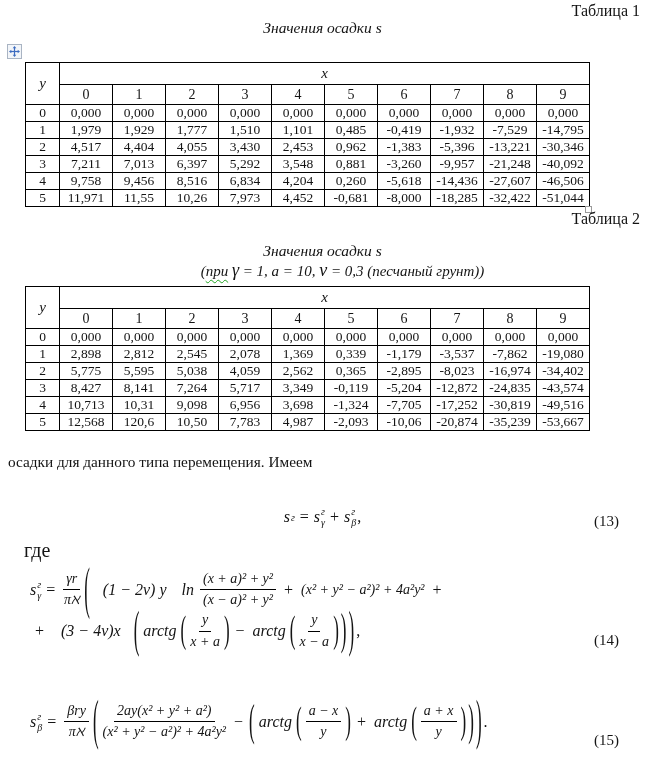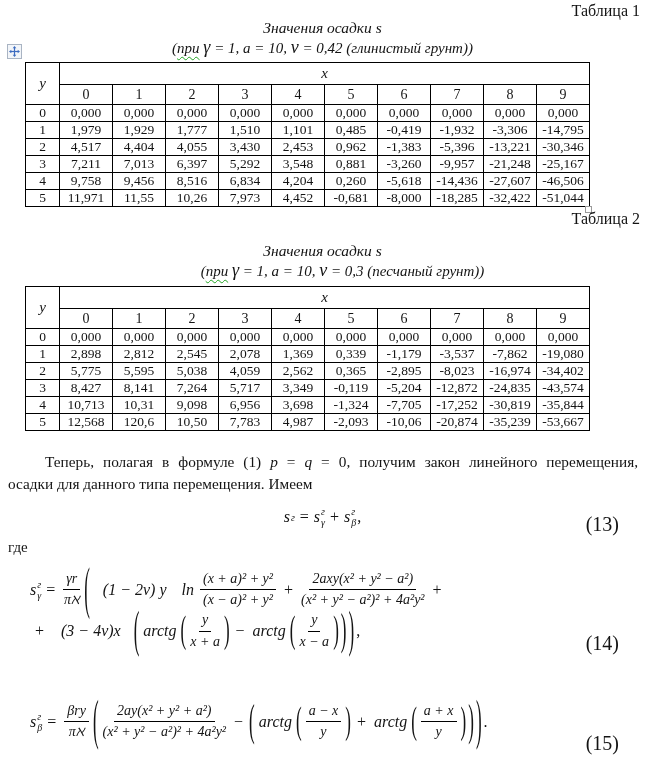--- a/index.html
+++ b/index.html
@@ -27,54 +27,53 @@
         font-weight:normal;padding:0;overflow:hidden;}
   .dtab .lab{font-style:italic;font-size:15px;}
   .dtab thead tr:first-child th{height:21px;}
   .dtab .hnum{font-size:14px;height:19px;}
   .dtab tbody tr{height:17px;}
   .dtab tbody th,.dtab td{font-size:13.5px;}
   .para{position:absolute;left:8px;top:451px;width:630px;font-size:15.3px;line-height:22px;}
   .pline{text-align:justify;text-align-last:justify;}
   .pline.first{padding-left:37px;}
   .pline.last{text-align:left;text-align-last:left;}
-  #gde{position:absolute;left:8px;top:539px;font-size:15px;}
+  #gde{position:absolute;left:24px;top:539px;font-size:20px;}
   .eqblk{position:absolute;}
   #eq13{top:506px;left:0;width:645px;height:34px;}
   #eq13 .fline{justify-content:center;}
   #eq13 .eqnum{top:7px;}
   #eq14{top:570px;left:30px;width:615px;}
   #eq14 .fline+.fline{margin-top:2px;}
   #eq14 .eqnum{top:62px;}
   #eq15{top:692px;left:30px;width:615px;}
   #eq15 .fline{margin-top:10px;}
   #eq15 .eqnum{top:40px;}
   .fline{display:flex;align-items:center;font-size:16px;white-space:nowrap;}
-  .eqnum{position:absolute;right:26px;font-size:20px;margin-left:40px;}
+  .eqnum{position:absolute;right:26px;font-size:15px;margin-left:40px;}
   .mt-v{font-style:italic;margin:0 12px;}
   .mt-r{margin:0 3px;font-style:italic;}
   .mt-o{margin:0 5px;}
   .mt-t{margin-left:1px;}
   .mt-ss{display:inline-flex;align-items:center;font-style:italic;}
   .ssb{font-size:16px;}
   .sscol{display:inline-flex;flex-direction:column;font-size:10px;line-height:1.1;margin-left:1px;text-align:left;}
   .frac{display:inline-flex;flex-direction:column;align-items:center;font-style:italic;
         font-size:14px;margin:0 3px;line-height:1.3;}
   .frac .num{border-bottom:1px solid #000;padding:0 3px 1px;white-space:nowrap;}
   .frac .den{padding-top:1px;white-space:nowrap;}
   .bp{display:inline-block;font-size:17px;margin:0 1px;}
 </style>
 </head>
 <body>
 
 <div class="page">
 
   <div class="cap" id="cap1">Таблица 1</div>
   <div class="title" id="title1">Значения осадки s</div>
-  <div class="subtitle" id="sub1"><span class="seg-i">(</span><span class="seg-i seg-sq">при</span><span class="seg-i">  </span><span class="seg-g">γ</span><span class="seg-i"> = 1, </span><span class="seg-i">a</span><span class="seg-i"> = 10,  </span><span class="seg-g">ν</span><span class="seg-i"> = 0,42  </span><span class="seg-i">(глинистый грунт))</span></div>
 
   <div class="move-handle">
     <svg width="11" height="11" viewBox="0 0 11 11">
       <g fill="#3d6cc0" stroke="#3d6cc0">
         <line x1="5.5" y1="2" x2="5.5" y2="9" stroke-width="1.2"></line>
         <line x1="2" y1="5.5" x2="9" y2="5.5" stroke-width="1.2"></line>
         <path d="M5.5 0 L7.3 2.3 L3.7 2.3 Z" stroke="none"></path>
         <path d="M5.5 11 L7.3 8.7 L3.7 8.7 Z" stroke="none"></path>
         <path d="M0 5.5 L2.3 3.7 L2.3 7.3 Z" stroke="none"></path>
         <path d="M11 5.5 L8.7 3.7 L8.7 7.3 Z" stroke="none"></path>
@@ -131,21 +130,21 @@
         <tr>
           <th>1</th>
           <td>1,979</td>
           <td>1,929</td>
           <td>1,777</td>
           <td>1,510</td>
           <td>1,101</td>
           <td>0,485</td>
           <td>-0,419</td>
           <td>-1,932</td>
-          <td>-3,306</td>
+          <td>-7,529</td>
           <td>-14,795</td>
         </tr>
         <tr>
           <th>2</th>
           <td>4,517</td>
           <td>4,404</td>
           <td>4,055</td>
           <td>3,430</td>
           <td>2,453</td>
           <td>0,962</td>
@@ -158,21 +157,21 @@
           <th>3</th>
           <td>7,211</td>
           <td>7,013</td>
           <td>6,397</td>
           <td>5,292</td>
           <td>3,548</td>
           <td>0,881</td>
           <td>-3,260</td>
           <td>-9,957</td>
           <td>-21,248</td>
-          <td>-25,167</td>
+          <td>-40,092</td>
         </tr>
         <tr>
           <th>4</th>
           <td>9,758</td>
           <td>9,456</td>
           <td>8,516</td>
           <td>6,834</td>
           <td>4,204</td>
           <td>0,260</td>
           <td>-5,618</td>
@@ -290,40 +289,39 @@
           <th>4</th>
           <td>10,713</td>
           <td>10,31</td>
           <td>9,098</td>
           <td>6,956</td>
           <td>3,698</td>
           <td>-1,324</td>
           <td>-7,705</td>
           <td>-17,252</td>
           <td>-30,819</td>
-          <td>-35,844</td>
+          <td>-49,516</td>
         </tr>
         <tr>
           <th>5</th>
           <td>12,568</td>
           <td>120,6</td>
           <td>10,50</td>
           <td>7,783</td>
           <td>4,987</td>
           <td>-2,093</td>
           <td>-10,06</td>
           <td>-20,874</td>
           <td>-35,239</td>
           <td>-53,667</td>
         </tr>
       </tbody>
     </table>
 
   <div class="para">
-    <div class="pline first"><span class="seg-n">Теперь, полагая в формуле (1)  </span><span class="seg-m">p</span><span class="seg-n"> = </span><span class="seg-m">q</span><span class="seg-n"> = 0,  </span><span class="seg-n">получим закон линейного перемещения,</span></div>
     <div class="pline last"><span class="seg-n">осадки для данного типа перемещения. Имеем</span></div>
   </div>
 
   <div class="eqblk" id="eq13">
     <div class="fline">
         <span class="mt-ss">
           <span class="ssb">s</span>
           <span class="sscol">
             <span>г</span>
             <span></span>
@@ -368,21 +366,20 @@
         </span>
         <span class="bp" style="transform: scaleY(3.4);">(</span>
         <span class="mt-v">(1 − 2ν) y</span>
         <span class="mt-r">ln</span>
         <span class="frac">
           <span class="num">(x + a)² + y²</span>
           <span class="den">(x − a)² + y²</span>
         </span>
         <span class="mt-o">+</span>
         <span class="frac">
-          <span class="num">2axy(x² + y² − a²)</span>
           <span class="den">(x² + y² − a²)² + 4a²y²</span>
         </span>
         <span class="mt-o">+</span>
       </div>
     <div class="fline">
         <span class="mt-o">+</span>
         <span class="mt-v">(3 − 4ν)x</span>
         <span class="bp" style="transform: scaleY(3);">(</span>
         <span class="mt-r">arctg</span>
         <span class="bp" style="transform: scaleY(2.2);">(</span>

